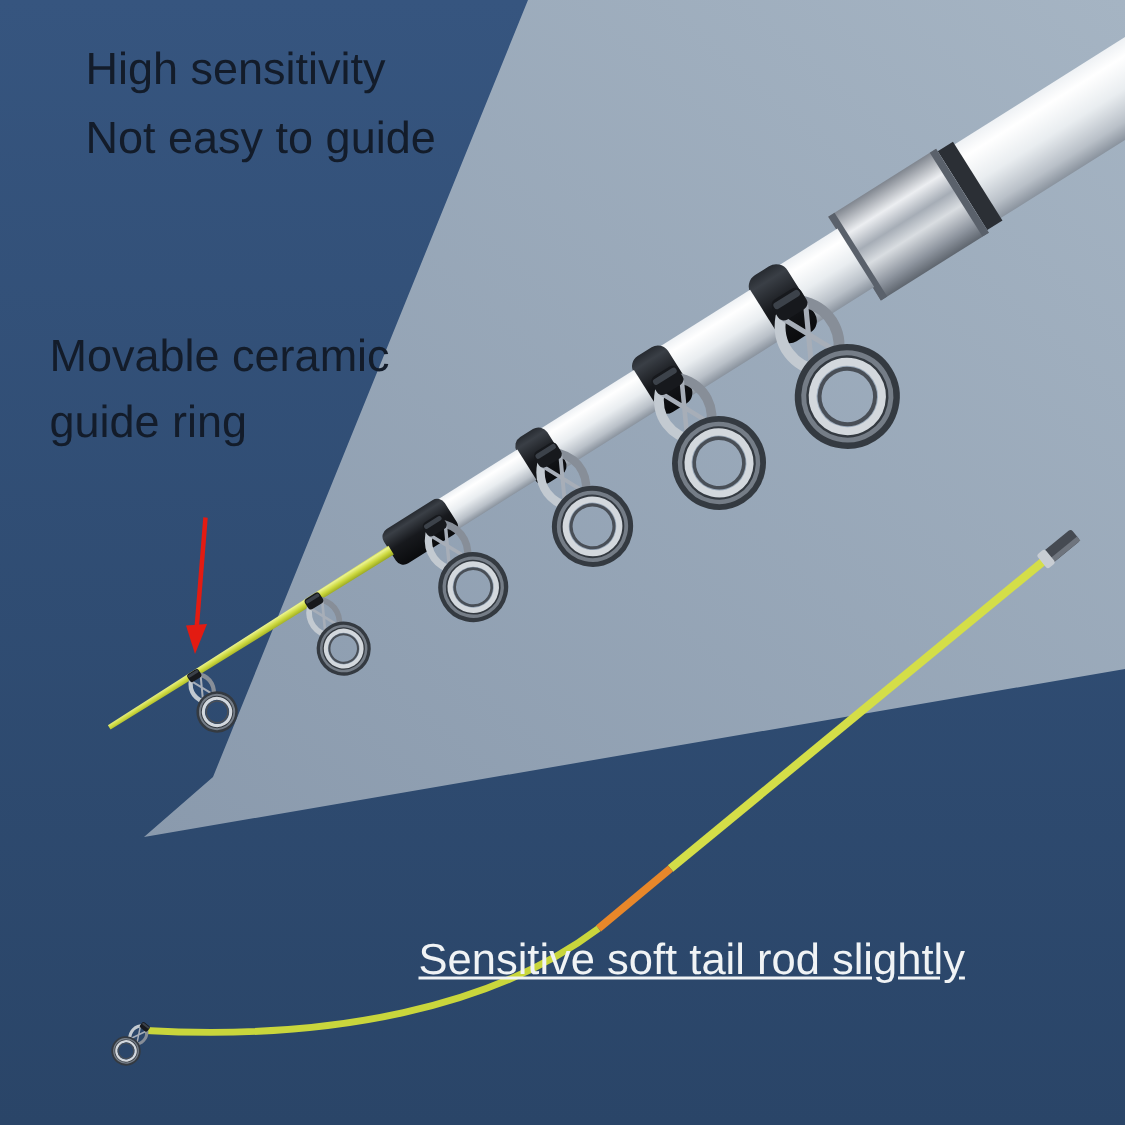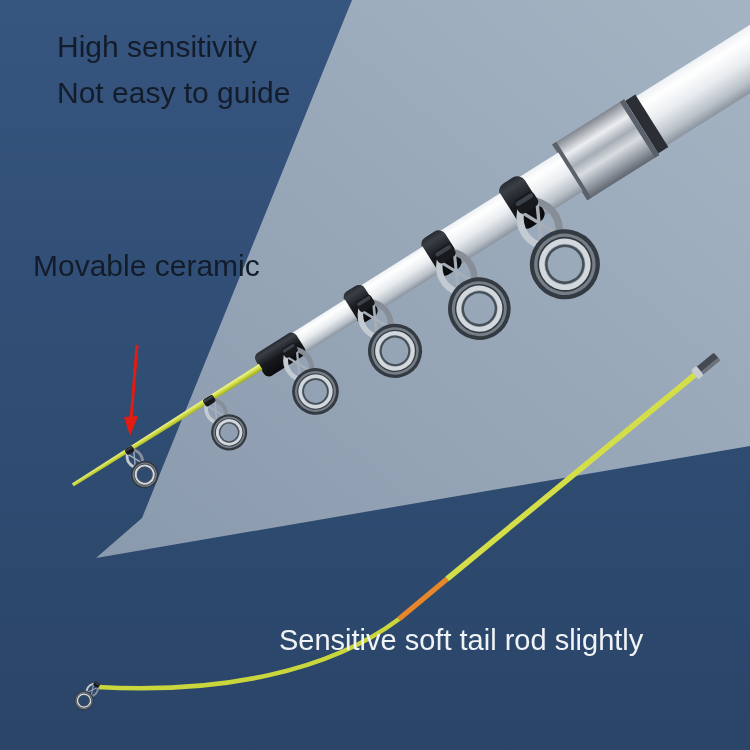--- a/index.html
+++ b/index.html
@@ -7,22 +7,22 @@
     position:relative;
     width:750px;height:750px;
     overflow:hidden;
     font-family:"Liberation Sans",sans-serif;
     background:#ec4899;
   }
   .stage svg{position:absolute;left:0;top:0;z-index:0;display:block;}
   .label{position:absolute;z-index:2;}
   .label div{white-space:nowrap;}
   .features-label{left:57px;top:24px;color:#131c2a;font-size:30px;line-height:46px;}
-  .guide-label{left:33px;top:244px;color:#131c2a;font-size:30px;line-height:44px;}
-  .tail-label{left:279px;top:622px;color:#f0f3f5;font-size:29px;line-height:36px;}
+  .guide-label{left:33px;top:216px;color:#131c2a;font-size:30px;line-height:44px;}
+  .tail-label{left:279px;top:622px;color:#f0f3f5;font-size:29px;line-height:36px;text-decoration:underline;}
 </style>
 </head>
 <body>
 
 <div class="stage">
 
   <svg width="750" height="750" viewBox="0 0 750 750">
     <defs>
       <linearGradient id="darkBg" x1="0" y1="0" x2="0" y2="1">
         <stop offset="0" stop-color="#36557f"></stop>
@@ -118,19 +118,20 @@
     </g>
   </svg>
 
   <div class="label features-label">
     <div>High sensitivity</div>
     <div>Not easy to guide</div>
   </div>
 
   <div class="label guide-label">
     <div>Movable ceramic</div>
+    <div>guide ring</div>
   </div>
 
   <div class="label tail-label">
     <div>Sensitive soft tail rod slightly</div>
   </div>
 
 </div>
 
 </body></html>

